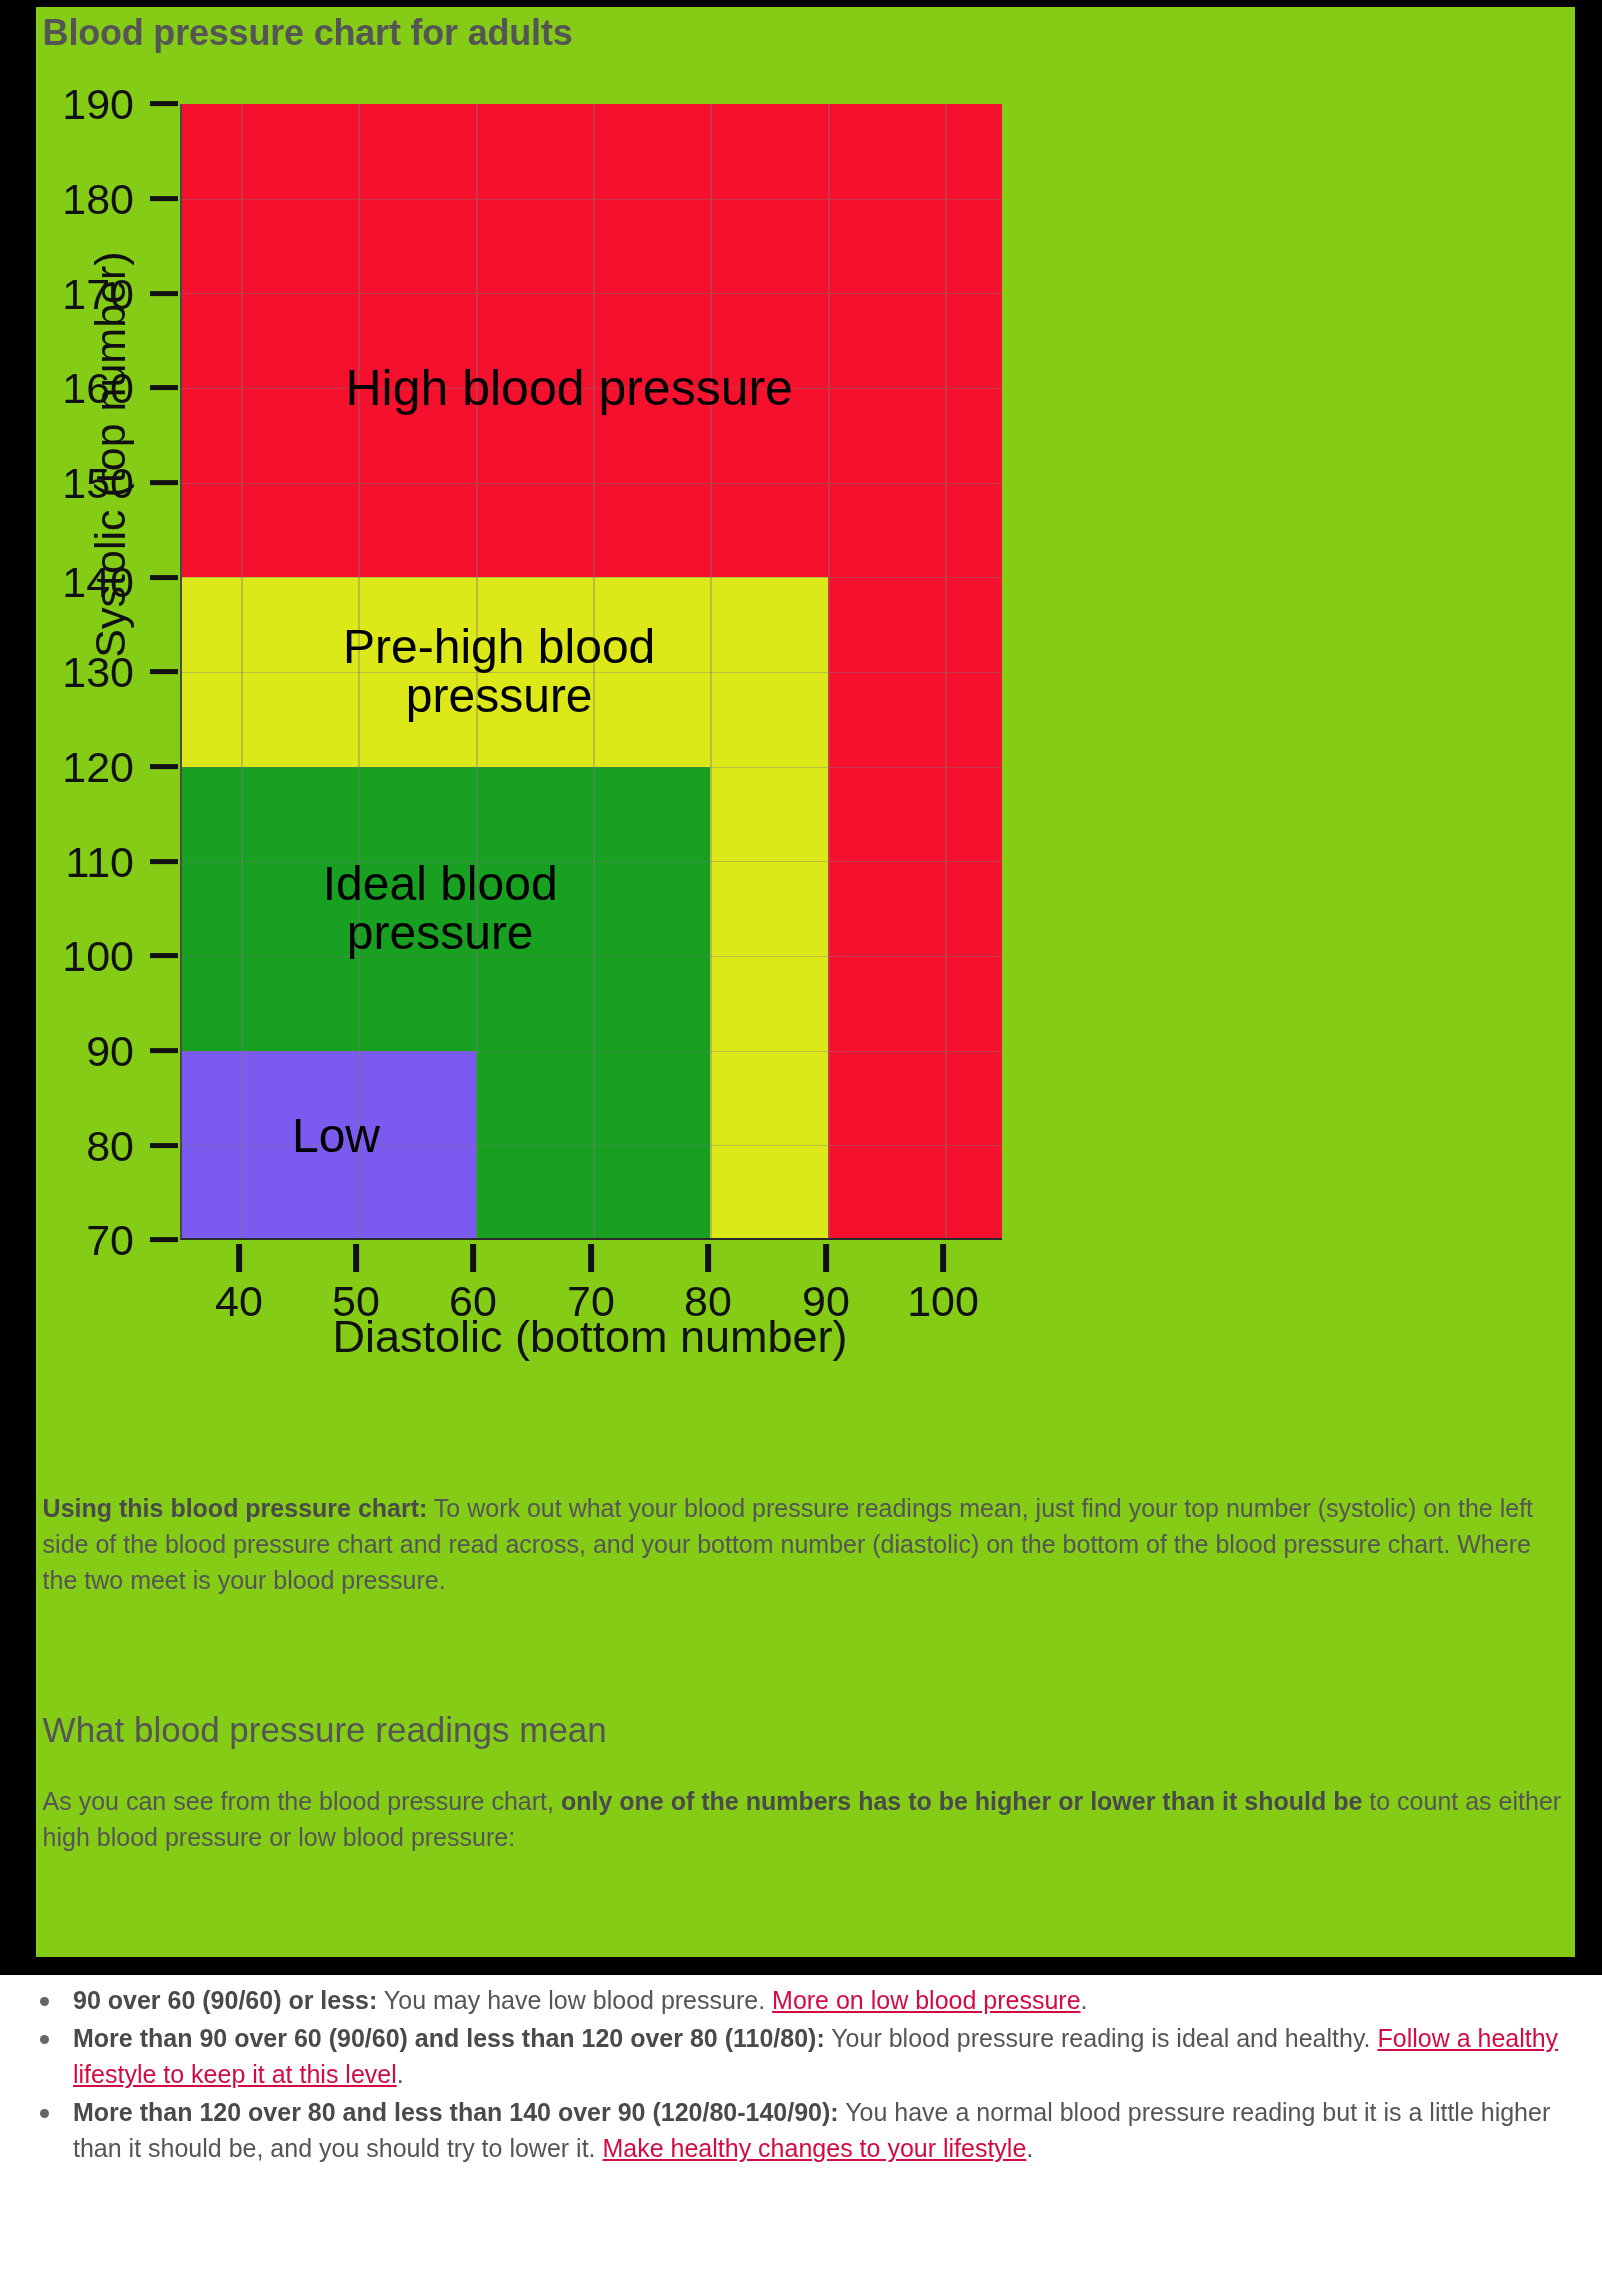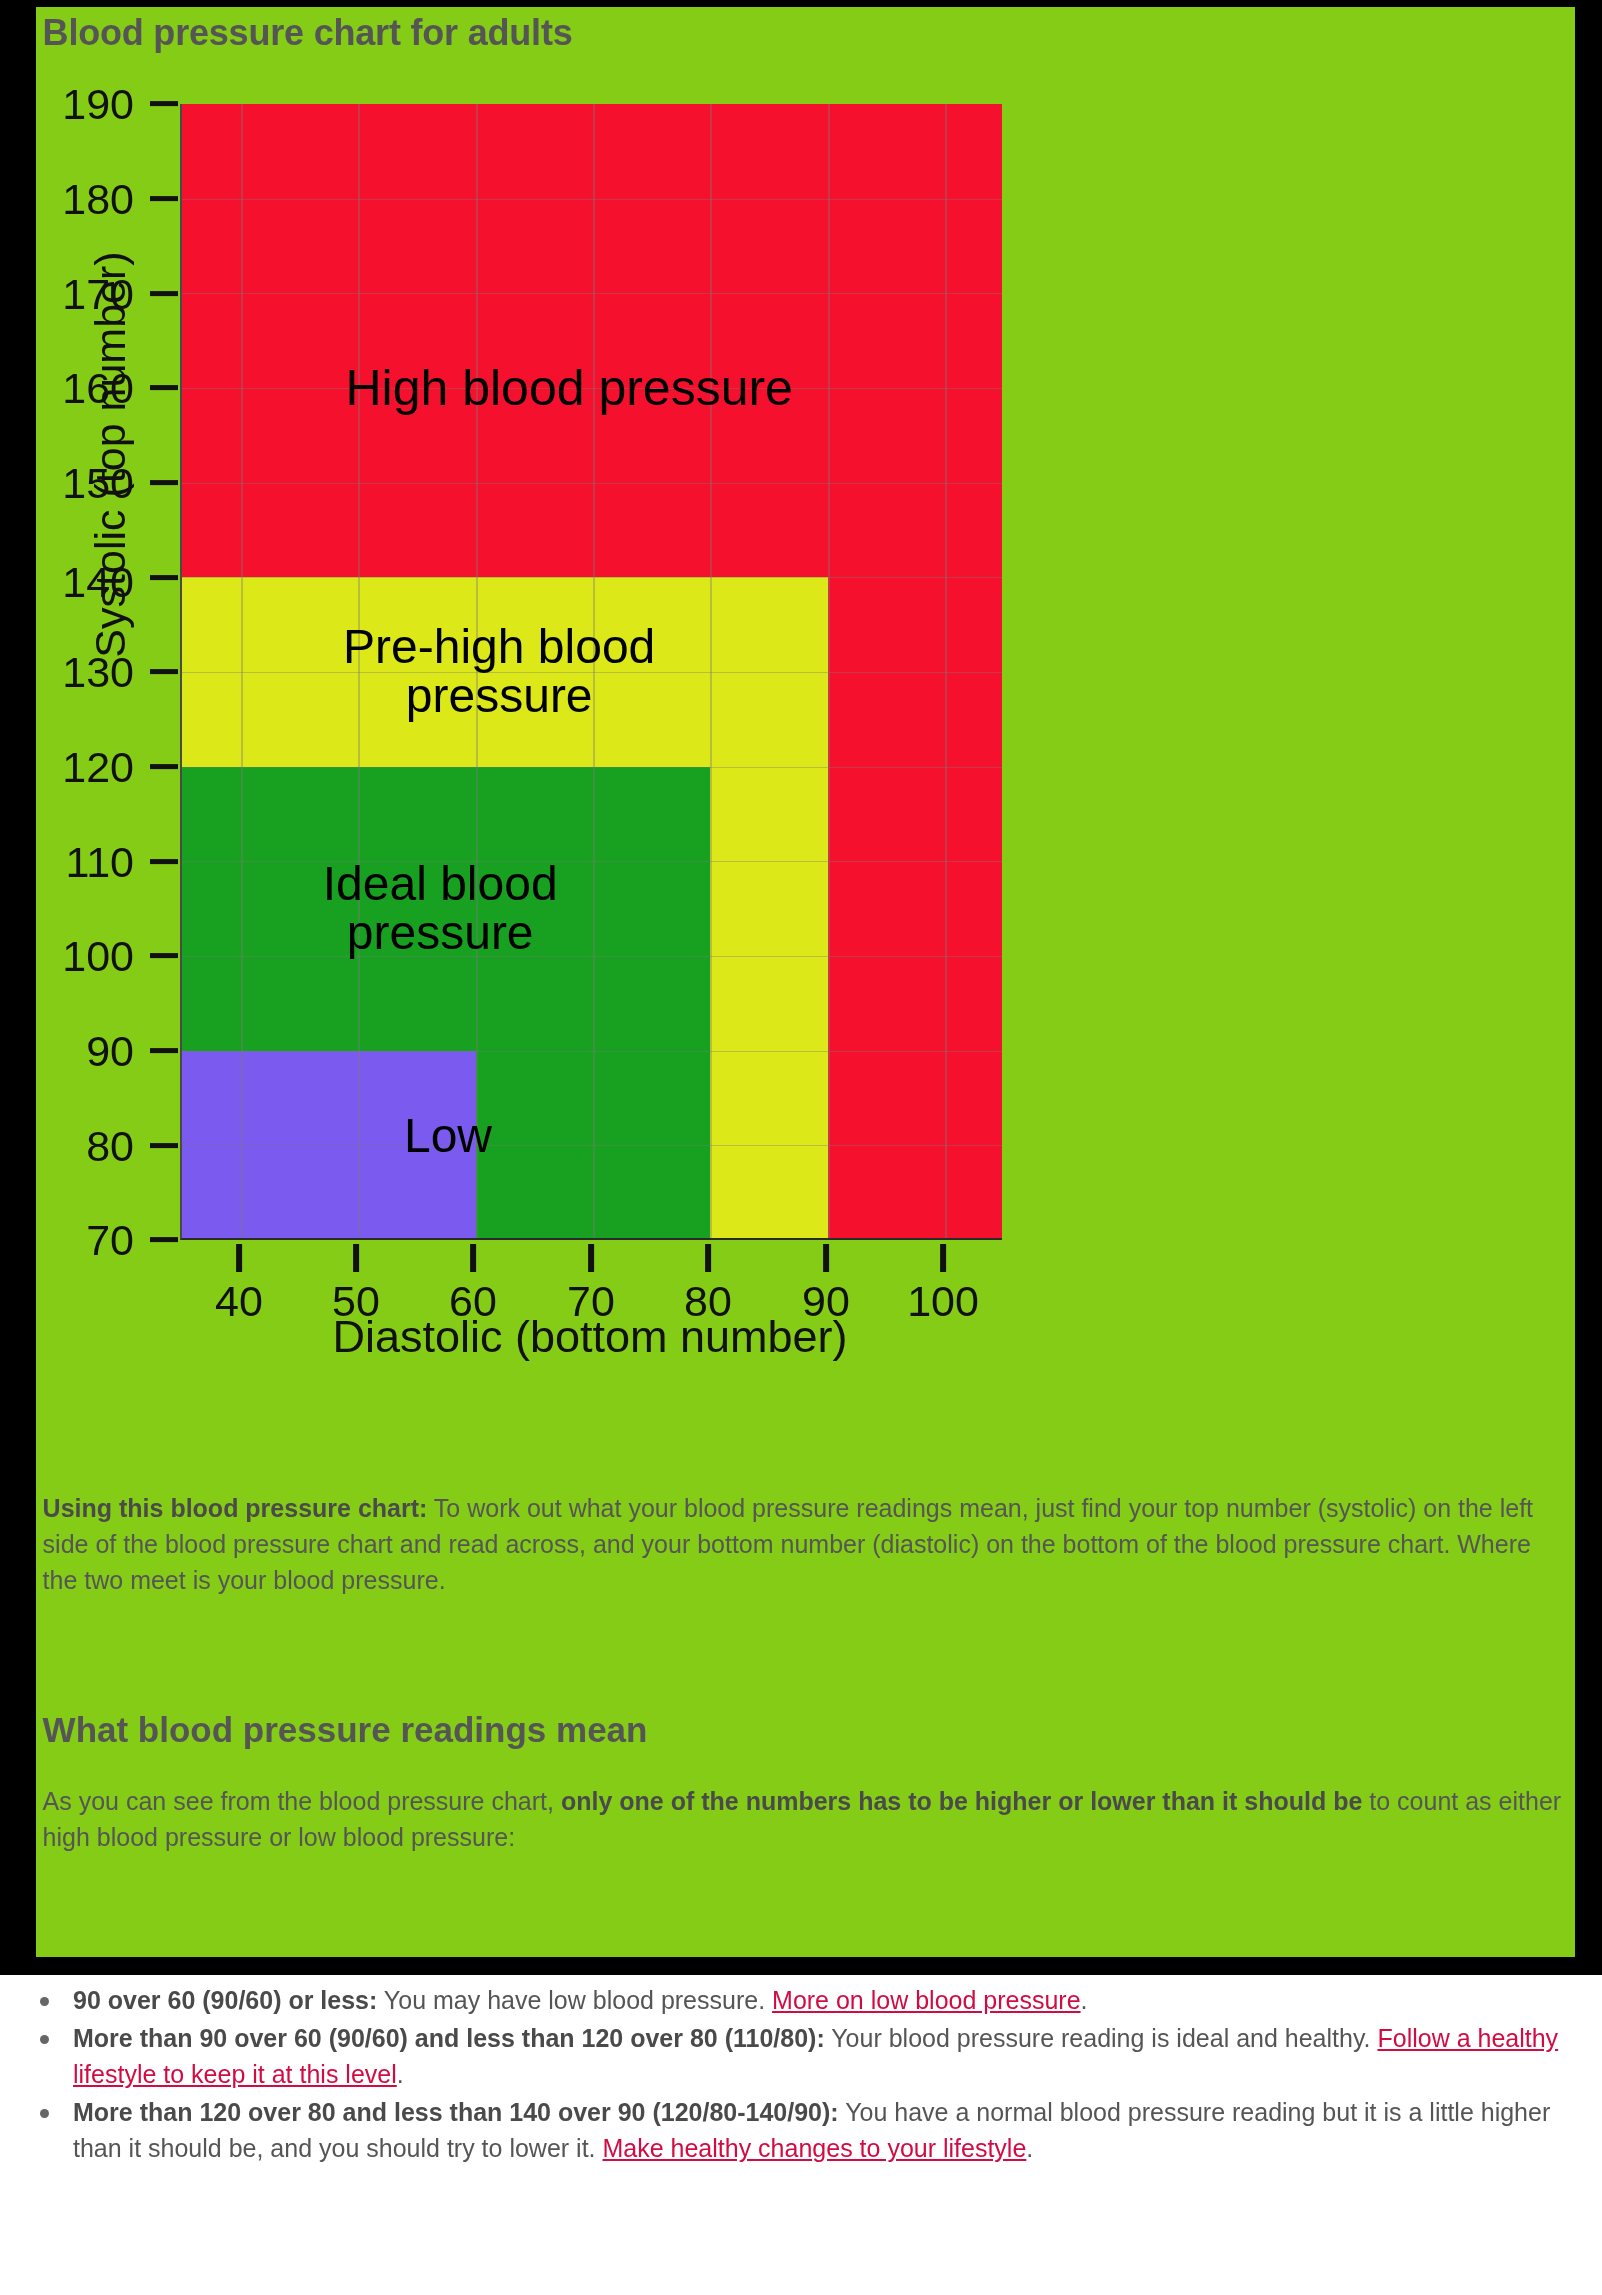--- a/index.html
+++ b/index.html
@@ -147,21 +147,21 @@
     position: absolute;
     font-size: 25px;
     line-height: 1.45;
     color: #555555;
   }
   .body-text b { color: #4a4a4a; }
 
   .section-heading {
     position: absolute;
     font-size: 35px;
-    font-weight: bold;
+    font-weight: normal;
     color: #555555;
   }
 
   
   .lower-panel {
     position: absolute;
     left: 0px;
     top: 1975px;
     width: 1603px;
     height: 321px;
@@ -241,21 +241,21 @@
             <div class="gridline-h" style="top: 473px;"></div>
             <div class="gridline-h" style="top: 379px;"></div>
             <div class="gridline-h" style="top: 284px;"></div>
             <div class="gridline-h" style="top: 189px;"></div>
             <div class="gridline-h" style="top: 95px;"></div>
             <div class="band-label" style="left: 11.7px; width: 751px; top: 284px; transform: translateY(-50%); font-size: 50px;">High blood pressure</div>
             <div class="band-label" style="left: 11.7px; width: 611px; top: 568px; transform: translateY(-50%); font-size: 48px;">Pre-high blood
 pressure</div>
             <div class="band-label" style="left: 11.7px; width: 493px; top: 805px; transform: translateY(-50%); font-size: 48px;">Ideal blood
 pressure</div>
-            <div class="band-label" style="left: 28px; width: 282px; text-align: right; top: 1032px; transform: translateY(-50%); font-size: 48px;">Low</div>
+            <div class="band-label" style="left: 13px; width: 282px; text-align: center; top: 1032px; transform: translateY(-50%); font-size: 48px;">Low</div>
           </div>
       </div>
 
       <div id="y-ticks">
           <div class="ytick" style="top: 46px; right: 979px;">190</div>
           <div class="ytick-mark" style="top: 46px; left: 114px;"></div>
           <div class="ytick" style="top: 141px; right: 979px;">180</div>
           <div class="ytick-mark" style="top: 141px; left: 114px;"></div>
           <div class="ytick" style="top: 236px; right: 979px;">170</div>
           <div class="ytick-mark" style="top: 236px; left: 114px;"></div>

